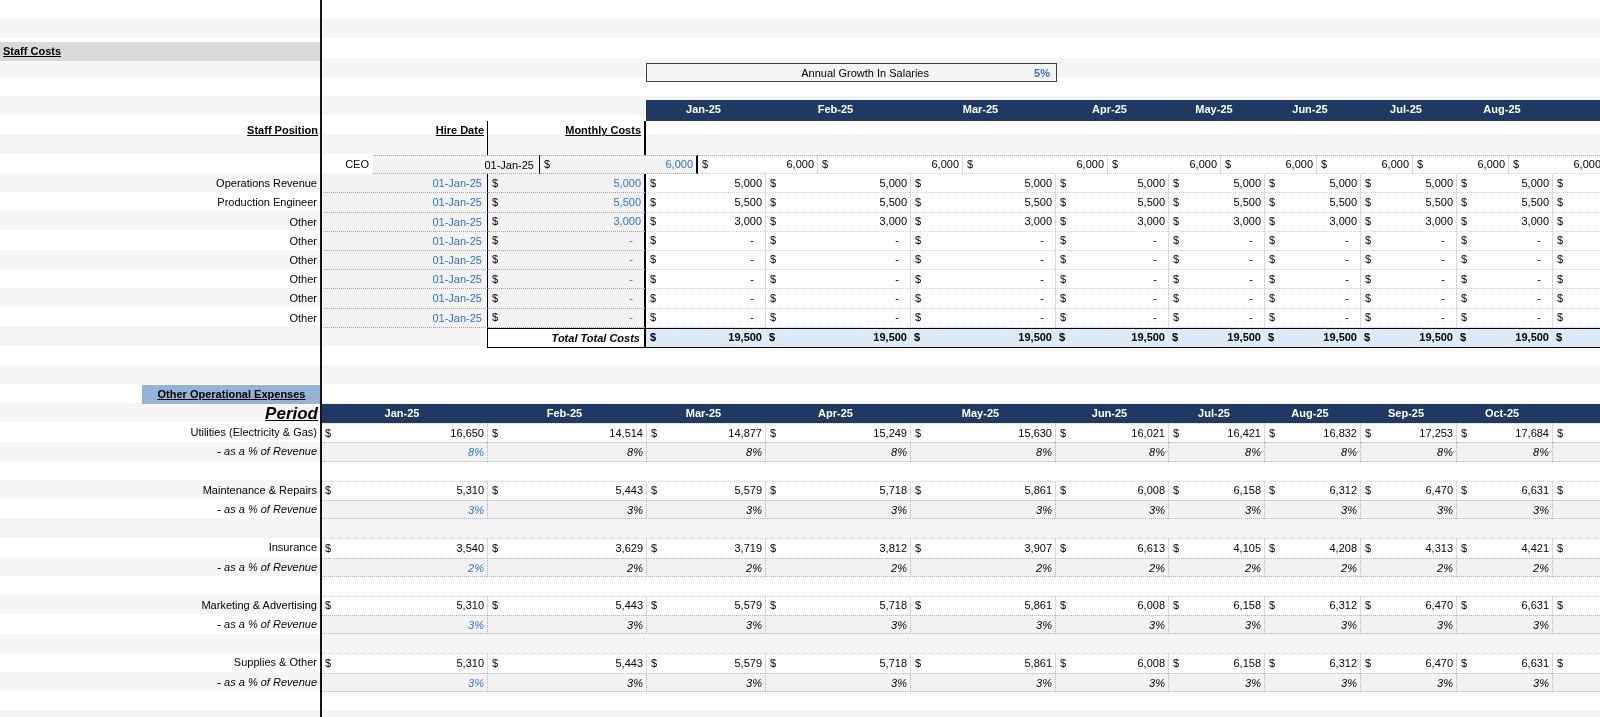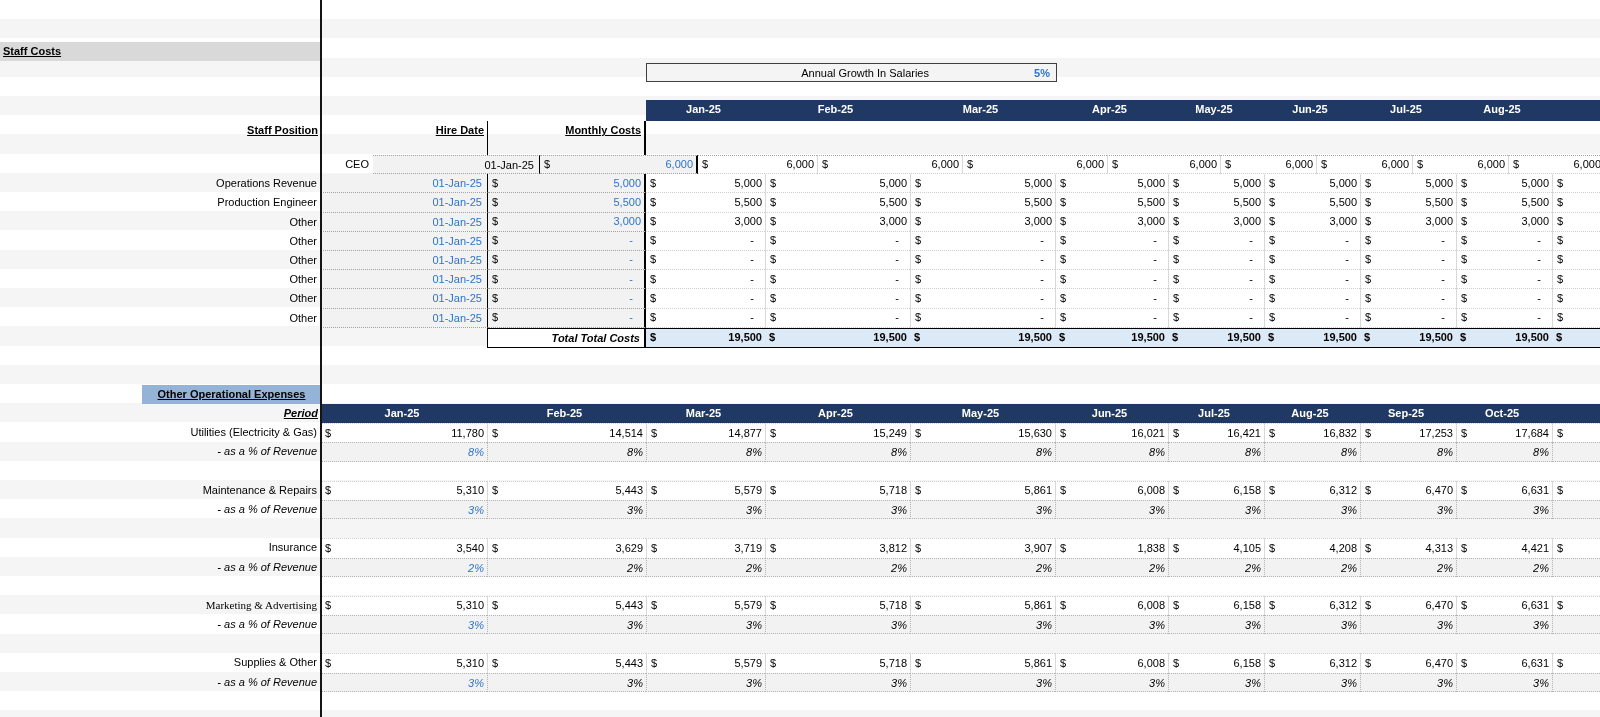--- a/index.html
+++ b/index.html
@@ -31,21 +31,21 @@
   .ocell{background:#fff;border-left:1px solid #d9d9d9;border-top:1px dotted #cfcfcf}
   .ocell.colfirst{border-left:none}
   .pct{background:#F2F2F2;border:1px dotted #b3b3b3;border-right:none;text-align:right;padding-right:3px;font-style:italic}
   .pct.colb{border-left:none;color:#2E74C9}
   .title{left:0;top:2px;width:321px;height:24px;line-height:22px;background:#95B3D7;border:1px solid #31538f;font-weight:700;padding-left:3px;font-size:11px}
   .staff-heading{left:0;top:42px;width:321px;height:19px;line-height:19px;background:#D9D9D9;font-weight:700;text-decoration:underline;padding-left:3px;font-size:11px}
   .growth-box{left:646px;top:63px;width:411px;height:19px;border:1px solid #3f3f3f;background:#f4f4f4;display:flex;align-items:center;font-size:11px}
   .g-label{flex:1;text-align:right;color:#000}
   .g-value{width:127px;text-align:right;padding-right:6px;color:#2E74C9;font-weight:700}
   .opex-heading{left:142px;top:385px;width:179px;height:19px;line-height:19px;background:#95B3D7;font-weight:700;text-decoration:underline;text-align:center;font-size:11px}
-  .period-label{left:0;top:404px;width:318px;height:19px;line-height:19px;text-align:right;font-weight:700;font-style:italic;text-decoration:underline;font-size:11px}
+  .period-label{left:0;top:404px;width:318px;height:19px;line-height:19px;text-align:right;font-weight:700;font-style:italic;text-decoration:underline;font-size:17px}
   .staff-table{left:0;top:100px;width:1648px}
   .opex-table{left:0;top:404px;width:1648px}
   .freeze-divider{left:320px;top:0;width:2px;height:717px;background:#141414;z-index:5}
 </style>
 </head>
 <body>
 
 <div id="sheet">
   <div class="abs staff-heading">Staff Costs</div>
 
@@ -530,21 +530,21 @@
         <div class="cell navy" style="width: 96px;">Jul-25</div>
         <div class="cell navy" style="width: 96px;">Aug-25</div>
         <div class="cell navy" style="width: 96px;">Sep-25</div>
         <div class="cell navy" style="width: 96px;">Oct-25</div>
         <div class="cell navy" style="width: 96px;"></div>
       </div>
       <div class="row">
         <div class="cell rlabel" style="width: 321px;">Utilities (Electricity &amp; Gas)</div>
         <div class="cell money ocell colfirst" style="width: 166px;">
           <div class="cur">$</div>
-          <div class="val">11,780</div>
+          <div class="val">16,650</div>
         </div>
         <div class="cell money ocell" style="width: 159px;">
           <div class="cur">$</div>
           <div class="val">14,514</div>
         </div>
         <div class="cell money ocell" style="width: 119px;">
           <div class="cur">$</div>
           <div class="val">14,877</div>
         </div>
         <div class="cell money ocell" style="width: 145px;">
@@ -674,21 +674,21 @@
         <div class="cell money ocell" style="width: 145px;">
           <div class="cur">$</div>
           <div class="val">3,812</div>
         </div>
         <div class="cell money ocell" style="width: 145px;">
           <div class="cur">$</div>
           <div class="val">3,907</div>
         </div>
         <div class="cell money ocell" style="width: 113px;">
           <div class="cur">$</div>
-          <div class="val">1,838</div>
+          <div class="val">6,613</div>
         </div>
         <div class="cell money ocell" style="width: 96px;">
           <div class="cur">$</div>
           <div class="val">4,105</div>
         </div>
         <div class="cell money ocell" style="width: 96px;">
           <div class="cur">$</div>
           <div class="val">4,208</div>
         </div>
         <div class="cell money ocell" style="width: 96px;">
@@ -713,21 +713,21 @@
         <div class="cell pct" style="width: 145px;">2%</div>
         <div class="cell pct" style="width: 113px;">2%</div>
         <div class="cell pct" style="width: 96px;">2%</div>
         <div class="cell pct" style="width: 96px;">2%</div>
         <div class="cell pct" style="width: 96px;">2%</div>
         <div class="cell pct" style="width: 96px;">2%</div>
         <div class="cell pct" style="width: 96px;"></div>
       </div>
       <div class="row"></div>
       <div class="row">
-        <div class="cell rlabel" style="width: 321px; font-family: Liberation Serif, serif;">Marketing &amp; Advertising</div>
+        <div class="cell rlabel" style="width: 321px;">Marketing &amp; Advertising</div>
         <div class="cell money ocell colfirst" style="width: 166px;">
           <div class="cur">$</div>
           <div class="val">5,310</div>
         </div>
         <div class="cell money ocell" style="width: 159px;">
           <div class="cur">$</div>
           <div class="val">5,443</div>
         </div>
         <div class="cell money ocell" style="width: 119px;">
           <div class="cur">$</div>

